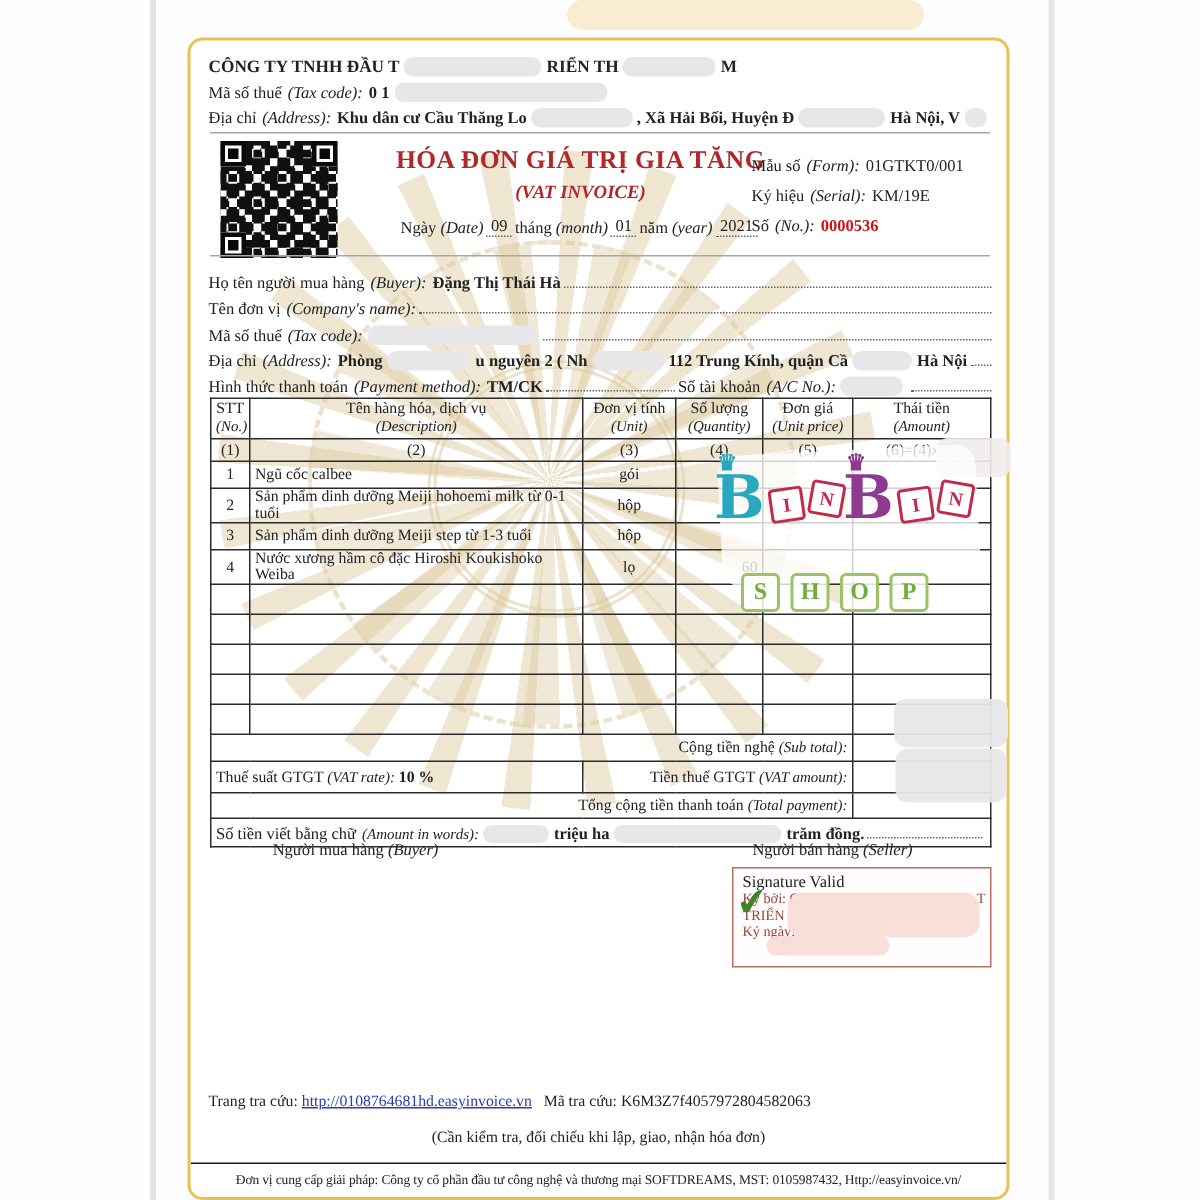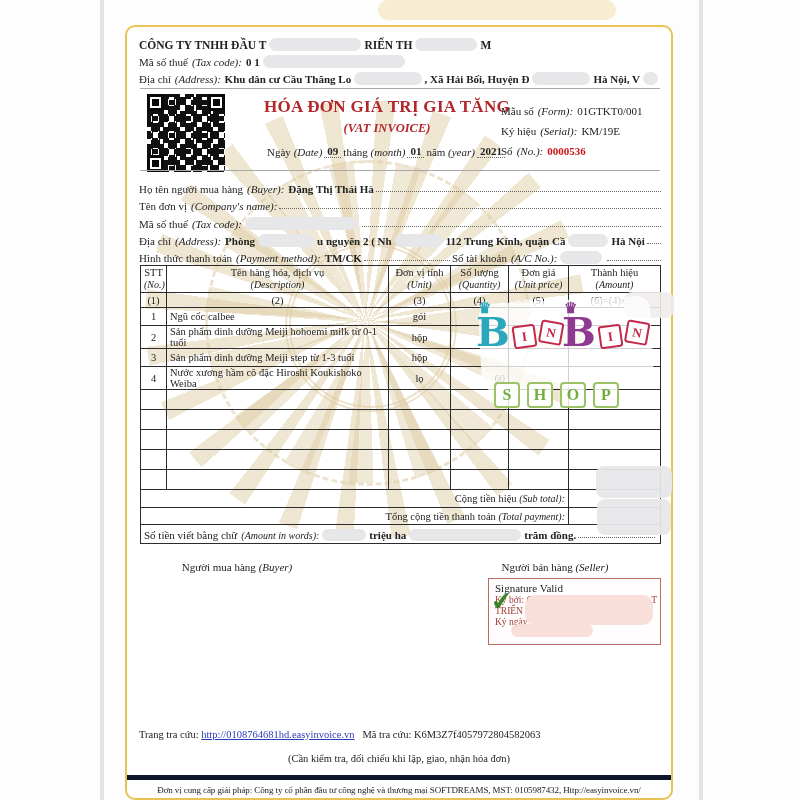--- a/index.html
+++ b/index.html
@@ -41,21 +41,21 @@
   .qr{position:absolute;left:20px;top:67px;width:78px;height:78px;background:
       repeating-conic-gradient(#101010 0% 25%,rgba(255,255,255,0) 0% 50%) 0px 0px/11px 11px,
       repeating-conic-gradient(#101010 0% 25%,#fff 0% 50%) 4px 3px/17px 17px;}
   .qr .f{position:absolute;width:17px;height:17px;border:3px solid #0a0a0a;background:#fff;box-sizing:border-box;}
   .qr .f::after{content:"";position:absolute;inset:2px;background:#0a0a0a;}
   .f1{left:0;top:0;} .f2{right:0;top:0;} .f3{left:0;bottom:0;}
   .title-block{position:absolute;left:112px;top:70px;width:296px;text-align:center;}
   .title{font-size:17px;font-weight:bold;color:#b3262a;letter-spacing:.3px;}
   .subtitle{font-size:12.5px;font-weight:bold;font-style:italic;color:#b3262a;margin-top:4px;}
   .dateline{margin-top:9px;font-size:11px;display:flex;justify-content:center;align-items:flex-end;white-space:nowrap;}
-  .du{border-bottom:1.2px dotted #666;padding:0 3px;font-weight:bold;margin:0 2px;}
+  .du{border-bottom:1.2px dotted #666;padding:0 3px;font-weight:normal;margin:0 2px;}
   .right-info{position:absolute;left:374px;top:70px;width:160px;font-size:10.5px;}
   .right-info .line{height:20px;}
   .redno{color:#cc1417;font-weight:bold;}
 
   
   .buyer{position:absolute;left:12px;top:151px;width:524px;}
   .buyer .line{height:17.2px;}
 
   
   table.items{position:absolute;left:13px;top:238px;width:520px;border-collapse:collapse;
@@ -77,21 +77,21 @@
            border:1px solid #bb6d5e;background:#fffdfd;font-size:9.5px;color:#a03f32;}
   .sig-box .sv{color:#1c1c1c;font-size:11px;margin:3px 0 1px 6px;}
   .sigline{margin-left:6px;line-height:11px;}
   .check{position:absolute;left:2px;top:8px;font-size:25px;color:#3f8428;transform:rotate(-6deg);z-index:3;}
   .sig-blur{position:absolute;background:#f8dcd6;border-radius:10px;opacity:.92;}
 
   
   .lookup{position:absolute;left:12px;top:702px;font-size:10.5px;white-space:nowrap;text-align:center;}
   .lookup a{color:#2a3bb5;}
   .note{position:absolute;left:0;top:726px;width:100%;text-align:center;font-size:10.5px;}
-  .strip{position:absolute;left:0;right:0;top:748px;border-top:5px solid #0f172a;height:20px;
+  .strip{position:absolute;left:0;right:0;top:748px;border-top:1px solid #0f172a;height:20px;
          display:flex;align-items:center;justify-content:center;}
   .strip div{font-size:9px;white-space:nowrap;letter-spacing:-.1px;}
 
   
   .ov{position:absolute;background:#e7e7e9;border-radius:8px;z-index:5;opacity:.95;}
   .ov-cream{position:absolute;left:378px;top:0;width:238px;height:20px;background:#f8ecd2;
             border-radius:10px;z-index:6;}
   .ov-pinkish{position:absolute;background:#f1ecec;border-radius:8px;z-index:5;opacity:.9;}
 
   
@@ -261,21 +261,21 @@
             <col style="width:60px">
             <col style="width:92px">
           </colgroup>
       <tbody>
             <tr class="chead">
         <th><span>STT</span><br><span class="en">(No.)</span></th>
         <th><span>Tên hàng hóa, dịch vụ</span><br><span class="en">(Description)</span></th>
         <th><span>Đơn vị tính</span><br><span class="en">(Unit)</span></th>
         <th><span>Số lượng</span><br><span class="en">(Quantity)</span></th>
         <th><span>Đơn giá</span><br><span class="en">(Unit price)</span></th>
-        <th><span>Thành hiệu</span><br><span class="en">(Amount)</span></th>
+        <th><span>Thái tiền</span><br><span class="en">(Amount)</span></th>
       </tr>
       <tr class="cidx">
         <td>(1)</td>
         <td>(2)</td>
         <td>(3)</td>
         <td>(4)</td>
         <td>(5)</td>
         <td>(6)=(4)x(5)</td>
       </tr>
       <tr class="r-data">
@@ -345,22 +345,34 @@
       <tr class="r-empty">
               <td></td>
               <td></td>
               <td></td>
               <td></td>
               <td></td>
               <td></td>
             </tr>
       <tr style="height:18px">
         <td colspan="5" class="tot-label">
-          <span>Cộng tiền hiệu</span>
+          <span>Cộng tiền nghệ</span>
           <span class="en">(Sub total):</span>
+        </td>
+        <td></td>
+      </tr>
+      <tr style="height:21px">
+        <td colspan="2">
+          <span>Thuế suất GTGT</span>
+          <span class="en">(VAT rate):</span>
+          <span class="bold">10 %</span>
+        </td>
+        <td colspan="3" class="tot-label">
+          <span>Tiền thuế GTGT</span>
+          <span class="en">(VAT amount):</span>
         </td>
         <td></td>
       </tr>
       <tr style="height:17px">
         <td colspan="5" class="tot-label">
           <span>Tổng cộng tiền thanh toán</span>
           <span class="en">(Total payment):</span>
         </td>
         <td></td>
       </tr>

